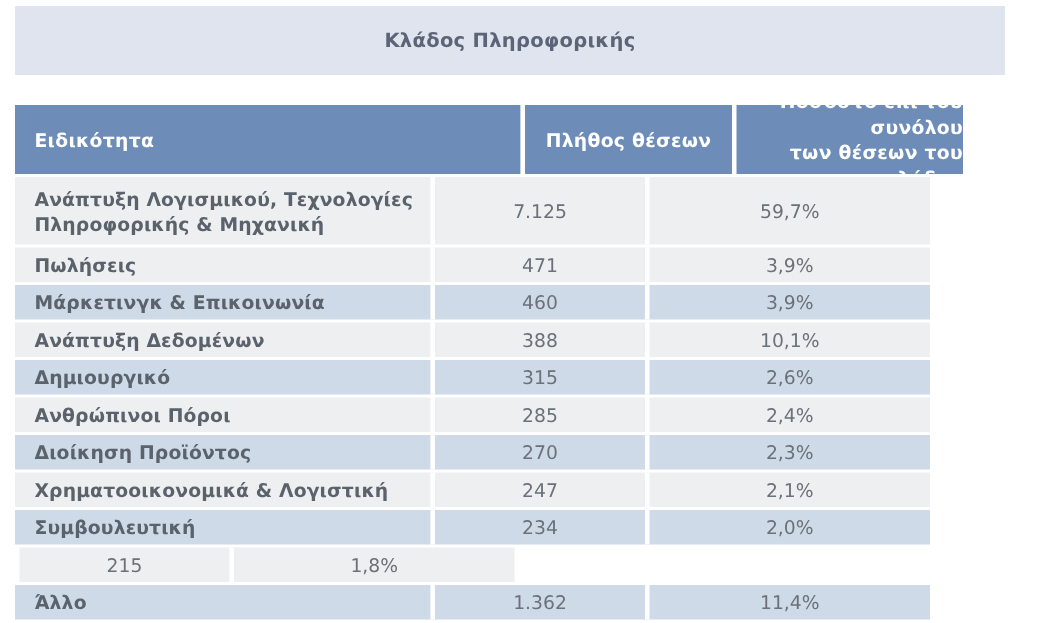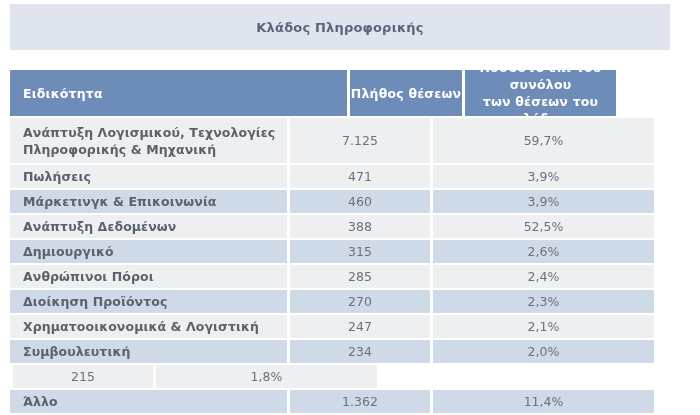--- a/index.html
+++ b/index.html
@@ -34,28 +34,28 @@
   .hcell {
     background: #6d8cb8;
     color: #ffffff;
     font-size: 12.5px;
     font-weight: bold;
     display: flex;
     align-items: center;
     letter-spacing: 0.2px;
   }
   .hcell.h1 { width: 337px; padding-left: 13px; }
-  .hcell.h2 { width: 115px; border-left: 3px solid #ffffff; justify-content: center; }
+  .hcell.h2 { width: 141px; border-left: 3px solid #ffffff; justify-content: center; }
   .hcell.h3 {
     width: 154px;
     border-left: 3px solid #ffffff;
     justify-content: center;
     flex-direction: column;
     line-height: 17px;
-    text-align: center;
+    text-align: right;
   }
 
   .row {
     display: flex;
     height: 23px;
     margin-bottom: 2px;
   }
   .row.tall { height: 45px; }
   .row.gray .cell { background: #eeeff1; }
   .row.blue .cell { background: #cfdae8; }
@@ -74,21 +74,21 @@
     line-height: 17px;
     letter-spacing: 0.1px;
   }
   .cell.c2 {
     width: 143px;
     border-left: 3px solid #ffffff;
     justify-content: center;
     color: #6a717a;
   }
   .cell.c3 {
-    width: 224px;
+    width: 190px;
     border-left: 3px solid #ffffff;
     justify-content: center;
     color: #6a717a;
   }
 </style>
 </head>
 <body>
 
 <div class="table-wrap">
 
@@ -115,21 +115,21 @@
         <div class="cell c3">3,9%</div>
       </div>
       <div class="row blue">
         <div class="cell c1">Μάρκετινγκ &amp; Επικοινωνία</div>
         <div class="cell c2">460</div>
         <div class="cell c3">3,9%</div>
       </div>
       <div class="row gray">
         <div class="cell c1">Ανάπτυξη Δεδομένων</div>
         <div class="cell c2">388</div>
-        <div class="cell c3">52,5%</div>
+        <div class="cell c3">10,1%</div>
       </div>
       <div class="row blue">
         <div class="cell c1">Δημιουργικό</div>
         <div class="cell c2">315</div>
         <div class="cell c3">2,6%</div>
       </div>
       <div class="row gray">
         <div class="cell c1">Ανθρώπινοι Πόροι</div>
         <div class="cell c2">285</div>
         <div class="cell c3">2,4%</div>

